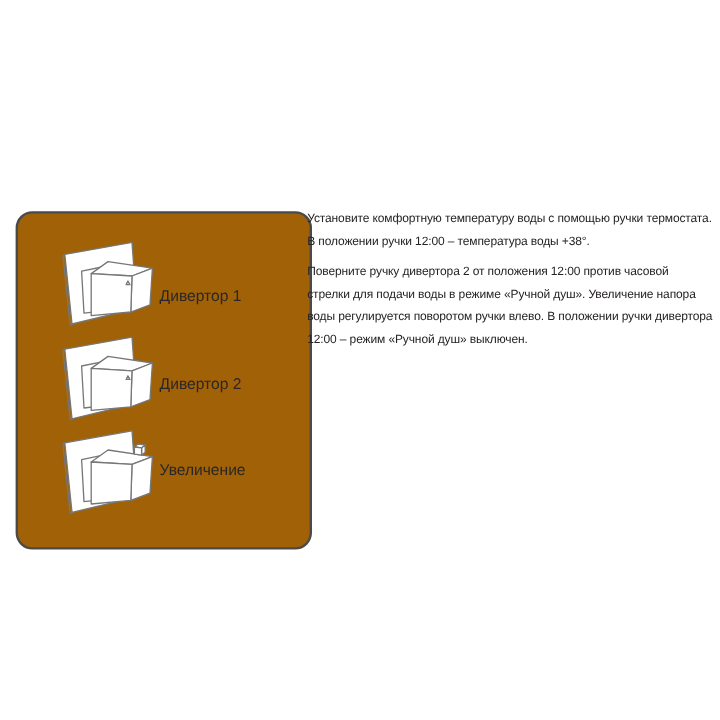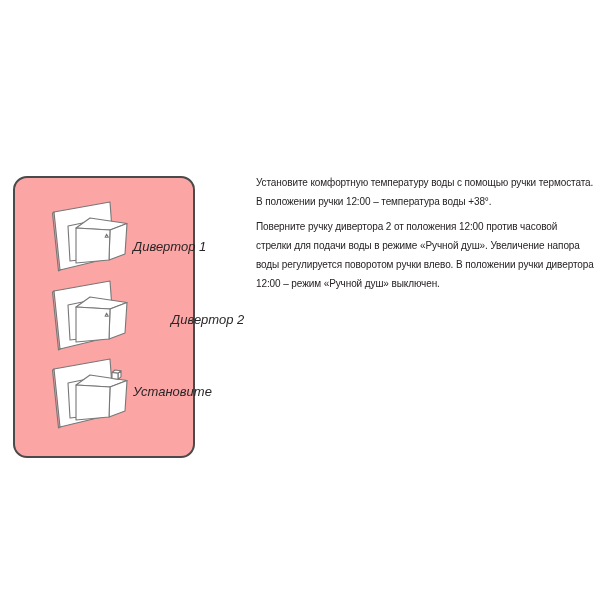--- a/index.html
+++ b/index.html
@@ -22,45 +22,44 @@
     margin: 0;
     font-size: 29px;
     font-weight: bold;
     letter-spacing: -0.8px;
     color: #1e1b1c;
     white-space: nowrap;
   }
   .diagram-panel {
     position: absolute;
     left: 13px; top: 176px;
-    width: 182px; height: 282px;
+    width: 247px; height: 282px;
     border: 2px solid #4a4a4a;
     border-radius: 14px;
     box-sizing: border-box;
-    background: #fca5a5;
-    font-style: italic;
+    background: #a16207;
   }
   .knob-illustration {
     position: absolute;
     left: 36px;
     width: 78px; height: 74px;
   }
   .knob-1 { top: 21px; }
   .knob-2 { top: 100px; }
   .knob-3 { top: 178px; }
   .knob-label {
     position: absolute;
     left: 118px;
     font-size: 13px;
     line-height: 18px;
     color: #2a2627;
     white-space: nowrap;
   }
   .label-1 { top: 60px; }
-  .label-2 { top: 133px; margin-left: 38px; }
+  .label-2 { top: 133px; }
   .label-3 { top: 205px; }
   .instructions {
     position: absolute;
     left: 256px; top: 173px;
     width: 338px;
     font-size: 10px;
     line-height: 19px;
     letter-spacing: -0.1px;
     color: #272324;
   }
@@ -105,21 +104,21 @@
       <path class="line" d="M17,27 L34,23.5 M17,27 L19,62 M19,62 L32,60.5"></path>
       <polygon class="face" points="25,29 39,19 76,24.5 59,31"></polygon>
       <polygon class="face" points="59,31 76,24.5 74,55 58,61"></polygon>
       <polygon class="face" points="25,29 59,31 58,61 25,64"></polygon>
       <g>
         <polygon class="face" points="61,16.5 64,14 70,14.8 67,17.3"></polygon>
         <polygon class="face" points="67,17.3 70,14.8 70,20.8 67,23.3"></polygon>
         <polygon class="face" points="61,22.5 61,16.5 67,17.3 67,23.3"></polygon>
       </g>
     </svg>
-    <div class="knob-label label-3">Установите</div>
+    <div class="knob-label label-3">Увеличение</div>
 
   </div>
 
   <div class="instructions">
     <p>Установите комфортную температуру воды с помощью ручки термостата. В положении ручки 12:00 – температура воды +38°.</p>
     <p>Поверните ручку дивертора 2 от положения 12:00 против часовой стрелки для подачи воды в режиме «Ручной душ». Увеличение напора воды регулируется поворотом ручки влево. В положении ручки дивертора 12:00 – режим «Ручной душ» выключен.</p>
   </div>
 
 </div>
 

